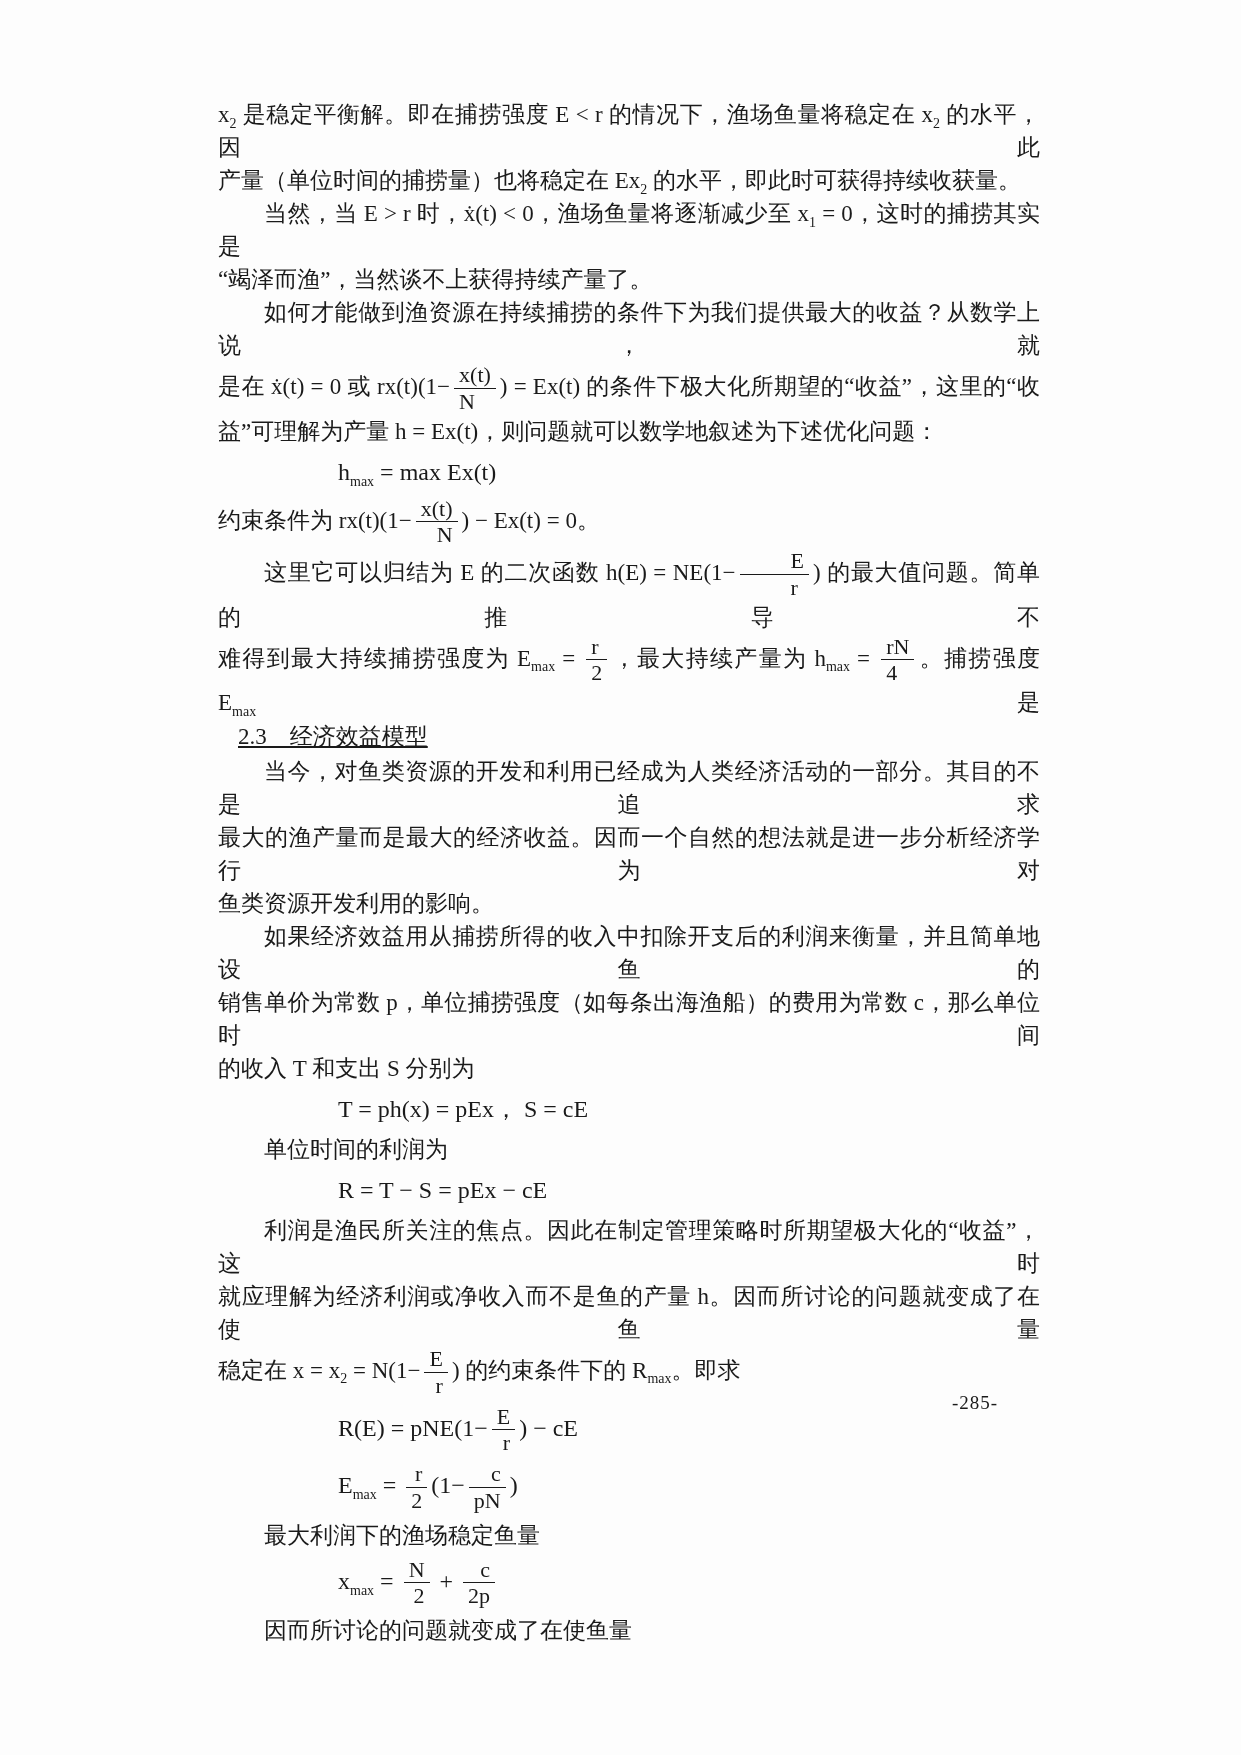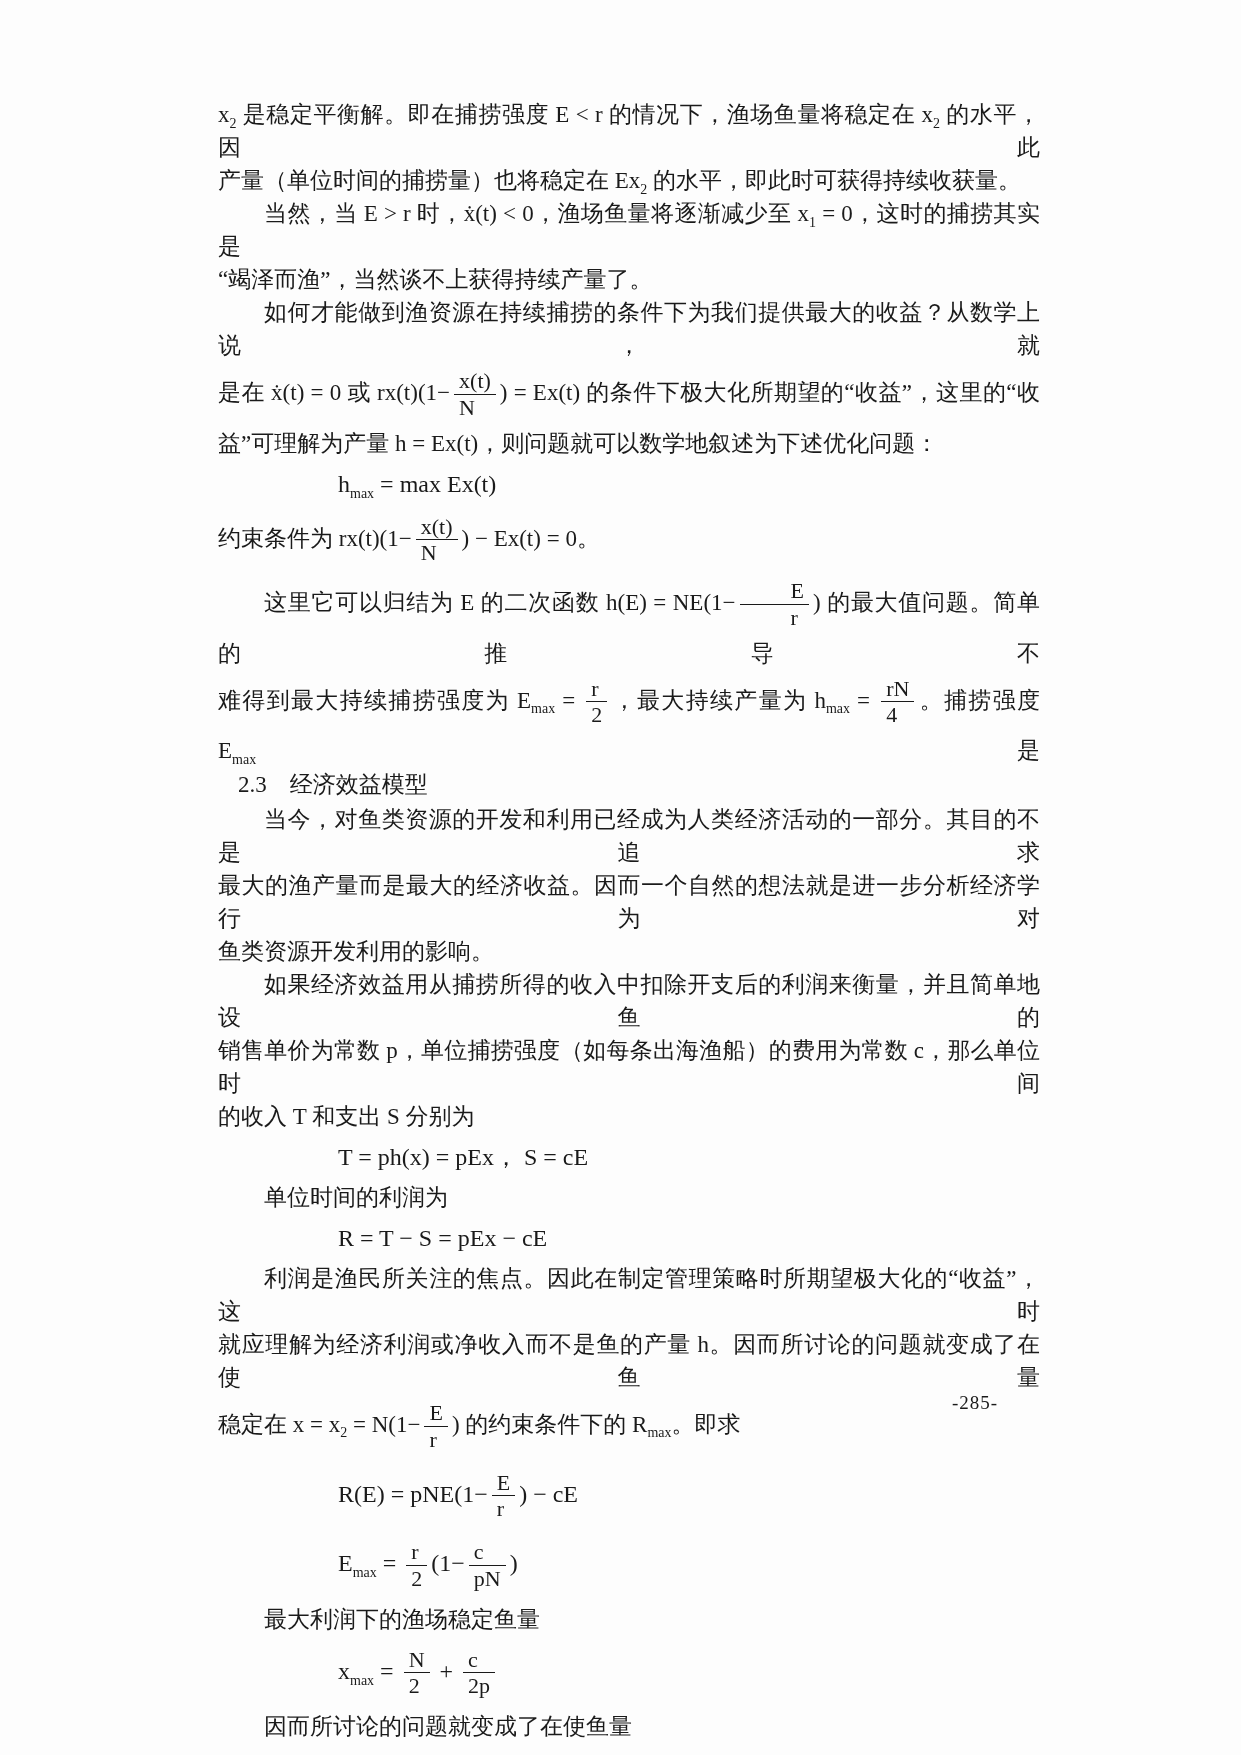--- a/index.html
+++ b/index.html
@@ -10,29 +10,29 @@
   }
   .doc{
     position:absolute;left:218px;top:98px;width:822px;
   }
   .line{
     font-size:23px;line-height:33px;min-height:33px;
     text-align:left;white-space:normal;
   }
   .line.fill{text-align:justify;text-align-last:justify;}
   .line.indent{text-indent:46px;}
-  .line.heading{text-indent:20px;line-height:36px;min-height:36px;}
+  .line.heading{text-indent:20px;line-height:36px;min-height:36px;text-decoration:underline;}
   .line.equation{
     margin:5px 0 5px 120px;font-size:24px;line-height:38px;min-height:38px;
     text-align:left;
   }
   sub.ss{font-size:14px;line-height:0;letter-spacing:0;}
   .frac{
-    display:inline-block;vertical-align:middle;text-align:left;
-    margin:7px 4px;font-size:22px;line-height:1.08;font-family:Liberation Serif, serif;
+    display:inline-block;vertical-align:middle;text-align:right;
+    margin:1px 4px;font-size:22px;line-height:1.08;font-family:Liberation Serif, serif;
   }
   .frac .num{display:block;padding:0 5px 1px;border-bottom:1.6px solid #1a1a1a;}
   .frac .den{display:block;padding:1px 5px 0;}
   .page-number{
     position:absolute;left:952px;top:1392px;
     font-size:19px;letter-spacing:1px;
   }
 </style>
 </head>
 <body>

